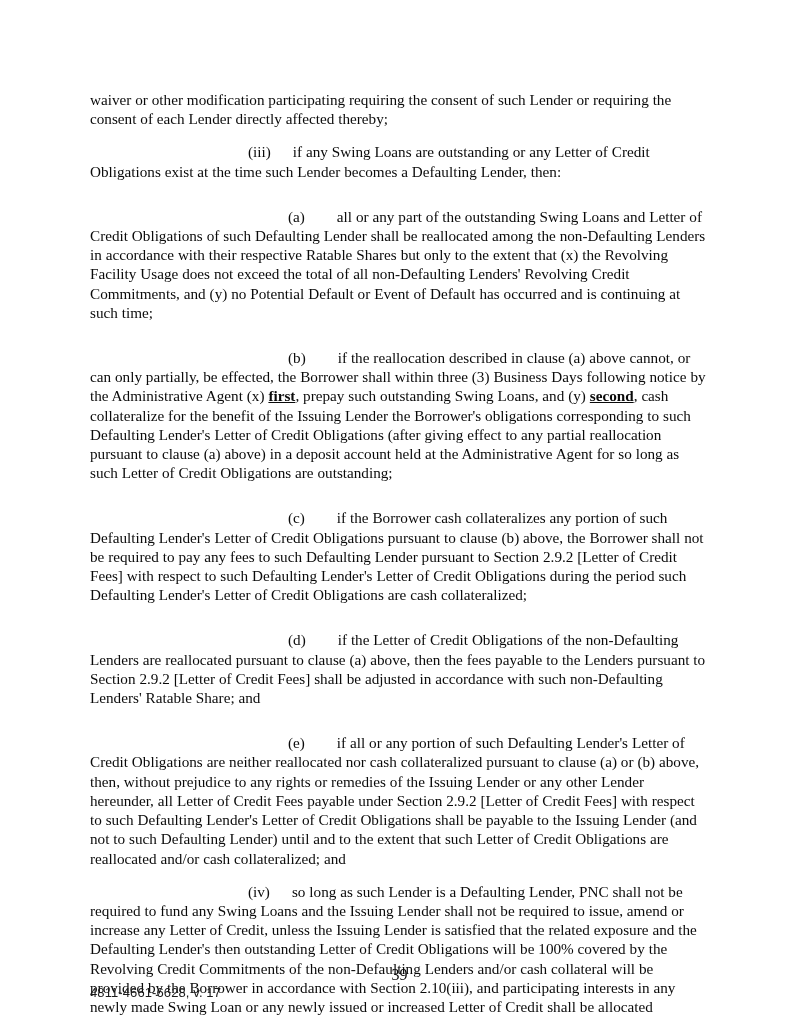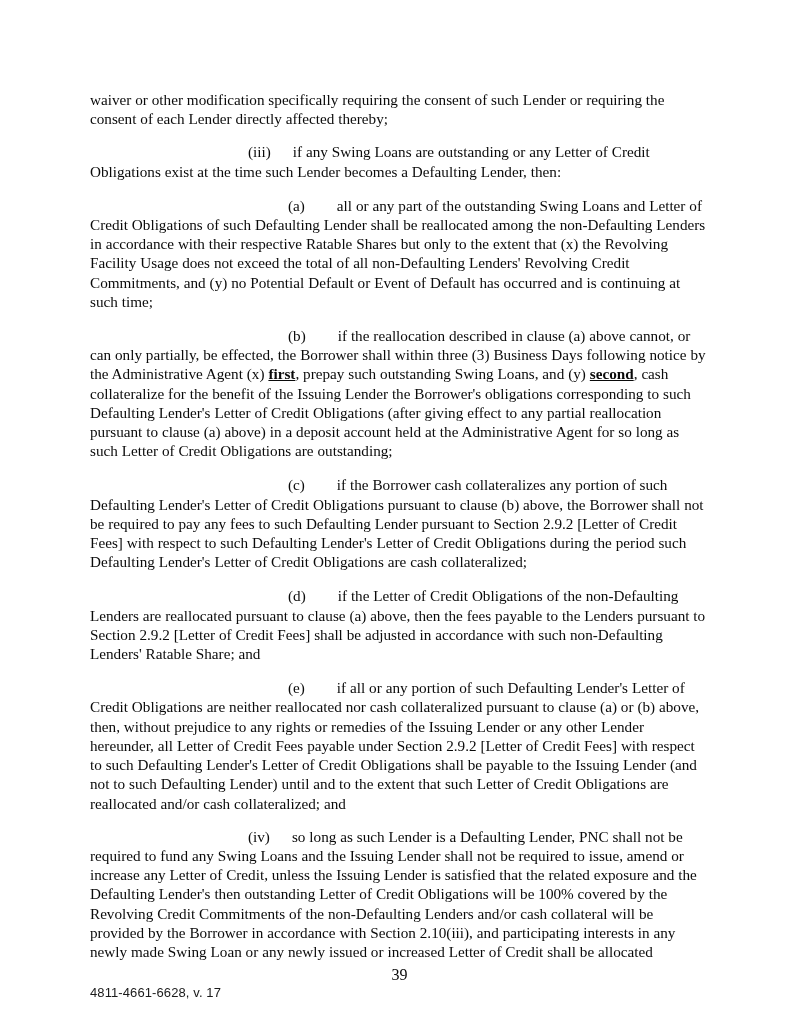--- a/index.html
+++ b/index.html
@@ -41,21 +41,21 @@
   p.cont {
     text-indent: 0;
   }
   
   p.clause-roman {
     text-indent: 158px;
     margin-top: 14px;
   }
   p.clause-alpha {
     text-indent: 198px;
-    margin-top: 15px;
+    margin-top: 26px;
   }
   .marker {
     white-space: pre;
   }
   .gap-roman {
     display: inline-block;
     width: 22px;
   }
   .gap-alpha {
     display: inline-block;
@@ -89,21 +89,21 @@
     letter-spacing: 0.1px;
   }
 </style>
 </head>
 <body>
 
 <div class="page">
 
   <div class="content">
 
-    <p class="para cont"><span>waiver or other modification specifically requiring the consent of such Lender or requiring the consent of each Lender directly affected thereby;</span></p>
+    <p class="para cont"><span>waiver or other modification participating requiring the consent of such Lender or requiring the consent of each Lender directly affected thereby;</span></p>
 
     <p class="para clause-roman"><span class="marker">(iii)</span><span class="gap-roman"></span><span>if any Swing Loans are outstanding or any Letter of Credit Obligations exist at the time such Lender becomes a Defaulting Lender, then:</span></p>
 
     <p class="para clause-alpha"><span class="marker">(a)</span><span class="gap-alpha"></span><span>all or any part of the outstanding Swing Loans and Letter of Credit Obligations of such Defaulting Lender shall be reallocated among the non-Defaulting Lenders in accordance with their respective Ratable Shares but only to the extent that (x) the Revolving Facility Usage does not exceed the total of all non-Defaulting Lenders' Revolving Credit Commitments, and (y) no Potential Default or Event of Default has occurred and is continuing at such time;</span></p>
 
     <p class="para clause-alpha"><span class="marker">(b)</span><span class="gap-alpha"></span><span>if the reallocation described in clause (a) above cannot, or can only partially, be effected, the Borrower shall within three (3) Business Days following notice by the Administrative Agent (x) </span><u class="ul">first</u><span>, prepay such outstanding Swing Loans, and (y) </span><u class="ul">second</u><span>, cash collateralize for the benefit of the Issuing Lender the Borrower's obligations corresponding to such Defaulting Lender's Letter of Credit Obligations (after giving effect to any partial reallocation pursuant to clause (a) above) in a deposit account held at the Administrative Agent for so long as such Letter of Credit Obligations are outstanding;</span></p>
 
     <p class="para clause-alpha"><span class="marker">(c)</span><span class="gap-alpha"></span><span>if the Borrower cash collateralizes any portion of such Defaulting Lender's Letter of Credit Obligations pursuant to clause (b) above, the Borrower shall not be required to pay any fees to such Defaulting Lender pursuant to Section 2.9.2 [Letter of Credit Fees] with respect to such Defaulting Lender's Letter of Credit Obligations during the period such Defaulting Lender's Letter of Credit Obligations are cash collateralized;</span></p>
 
     <p class="para clause-alpha"><span class="marker">(d)</span><span class="gap-alpha"></span><span>if the Letter of Credit Obligations of the non-Defaulting Lenders are reallocated pursuant to clause (a) above, then the fees payable to the Lenders pursuant to Section 2.9.2 [Letter of Credit Fees] shall be adjusted in accordance with such non-Defaulting Lenders' Ratable Share; and</span></p>

